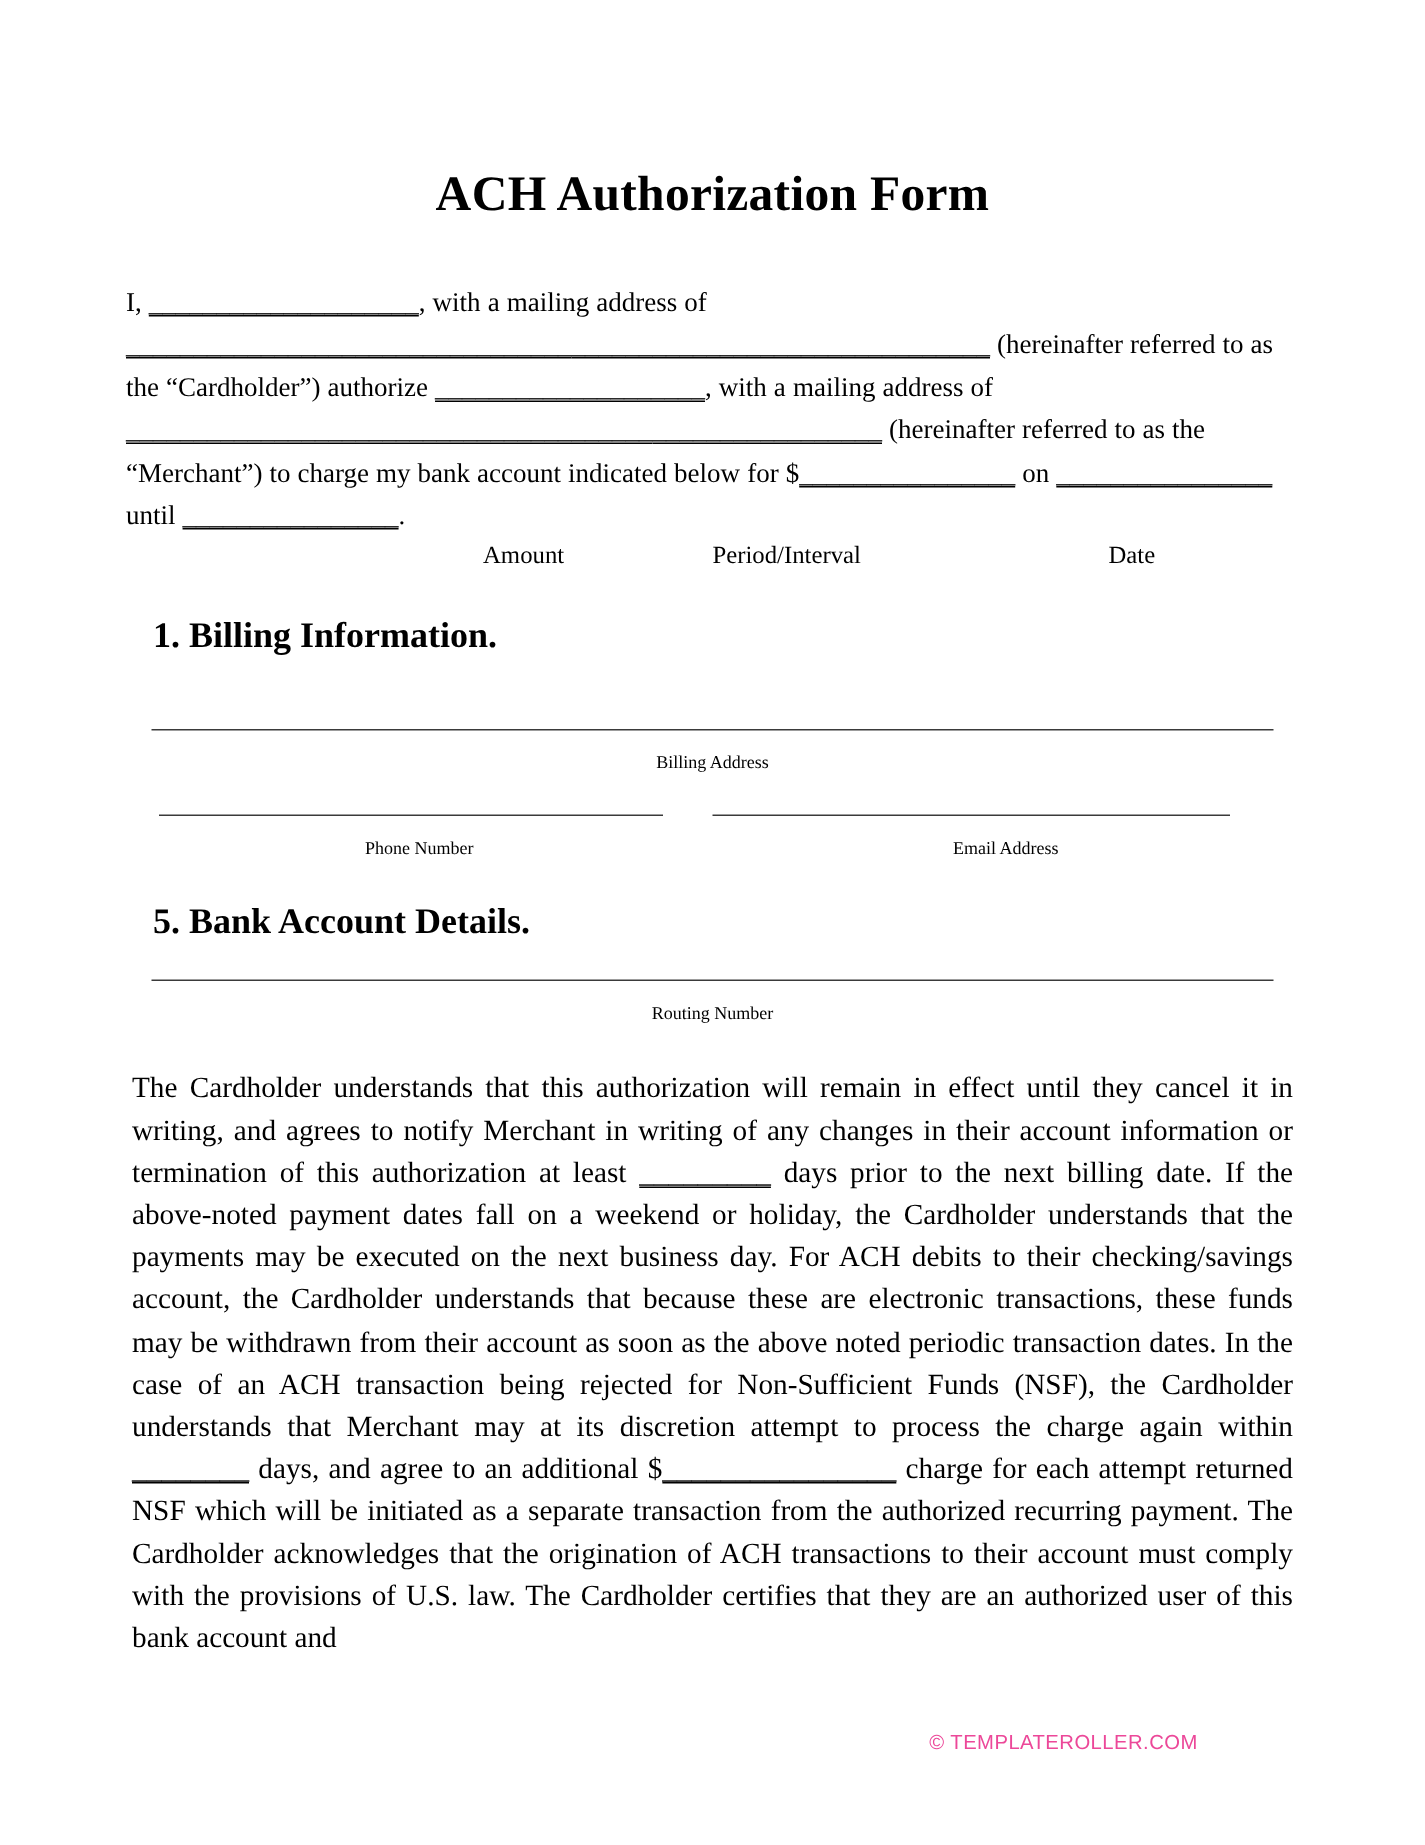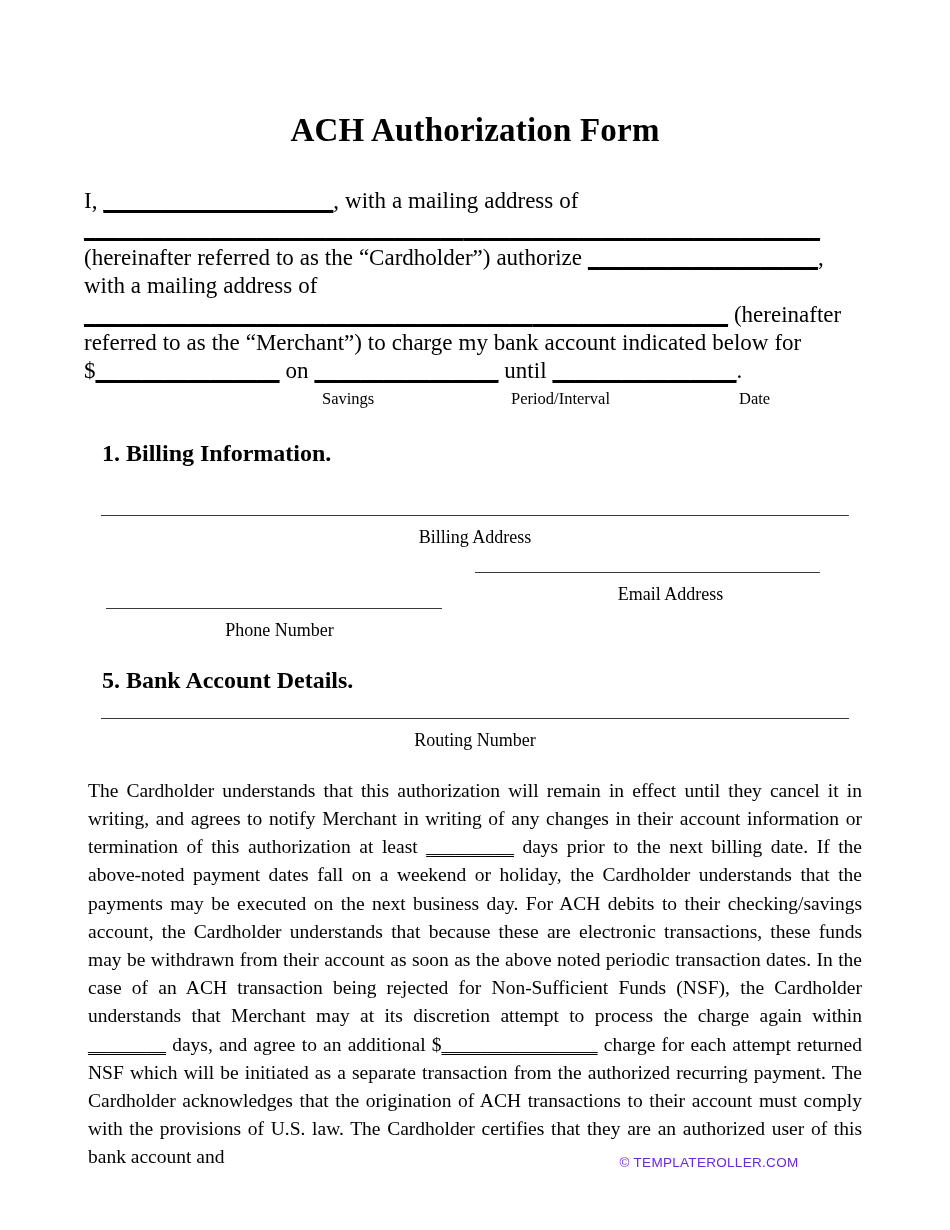--- a/index.html
+++ b/index.html
@@ -33,21 +33,21 @@
     letter-spacing: 0.2px;
     margin: 0;
     padding-top: 112px;
     line-height: 1.15;
   }
 
   
   .intro {
     margin: 0;
     padding-top: 37px;
-    font-size: 23px;
+    font-size: 18px;
     line-height: 28.4px;
     text-align: left;
     word-spacing: 0.2px;
   }
   .intro .fill {
     text-decoration: underline;
     text-underline-offset: 3px;
     white-space: pre;
   }
 
@@ -57,21 +57,21 @@
     height: 22px;
     font-size: 16.5px;
     margin-top: 3px;
   }
   .intro-captions span {
     position: absolute;
     top: 0;
     white-space: nowrap;
   }
   .cap-amount   { left: 238px; }
-  .cap-period   { left: 427px; }
+  .cap-period   { left: 391px; }
   .cap-date     { left: 655px; }
 
   
   .section-heading {
     font-size: 24px;
     font-weight: bold;
     margin: 0;
     padding-left: 18px;
   }
   .sec1 { padding-top: 29px; }
@@ -86,34 +86,34 @@
   .field {
     box-sizing: border-box;
     text-align: center;
   }
   .field .rule {
     border-bottom: 1.4px solid #3a3a3a;
     height: 0;
     margin: 0 auto;
   }
   .field .caption {
-    font-size: 18px;
+    font-size: 12px;
     line-height: 19px;
     padding-top: 12px;
     white-space: nowrap;
   }
 
   
   .row-billing { padding-top: 48px; }
   .row-billing .field { width: 100%; }
   .row-billing .rule  { width: 748px; }
 
   
   .row-contact { padding-top: 25px; }
-  .row-contact .field-phone { width: 50%; margin-top: 36px; }
+  .row-contact .field-phone { width: 50%; }
   .row-contact .field-email { width: 50%; }
   .row-contact .field-phone .rule { width: 336px; margin-left: 22px; margin-right: auto;}
   .row-contact .field-email .rule { width: 345px; margin-left: 0px; margin-right: auto; }
   .row-contact .field-phone .caption { padding-left: 0px; }
   .row-contact .field-email .caption { padding-left: 0px; }
 
   
   .row-bank { padding-top: 26px; }
   .row-bank .field { width: 33.3333%; }
   .row-bank .field-bankname .rule { width: 208px; margin-left: 22px; margin-right: auto; }
@@ -145,37 +145,37 @@
     position: absolute;
     left: 0;
     right: 0;
     top: 1153px;
     text-align: center;
     padding-right: 24px;
   }
   .footer .credit {
     font-family: "Liberation Sans", "DejaVu Sans", sans-serif;
     font-size: 13.5px;
-    color: #6d28d9;
+    color: #ec4899;
     letter-spacing: 0.3px;
     display: inline-block;
     padding-left: 492px;
   }
 </style>
 </head>
 <body>
 
 <div class="page">
 
   <h1 class="doc-title">ACH Authorization Form</h1>
 
   <p class="intro"><span>I, </span><span class="fill">____________________</span><span>, with a mailing address of </span><span class="fill">_________________________________</span><span class="fill">_______________________________</span><span> (hereinafter referred to as the “Cardholder”) authorize </span><span class="fill">____________________</span><span>, with a mailing address of </span><span class="fill">_______________________________________</span><span class="fill">_________________</span><span> (hereinafter referred to as the “Merchant”) to charge my bank account indicated below for $</span><span class="fill">________________</span><span> on </span><span class="fill">________________</span><span> until </span><span class="fill">________________</span><span>.</span></p>
 
   <div class="intro-captions">
-    <span class="cap-amount">Savings</span>
+    <span class="cap-amount">Amount</span>
     <span class="cap-period">Period/Interval</span>
     <span class="cap-date">Date</span>
   </div>
 
   <div class="section-heading sec1">1. Billing Information.</div>
 
   <div class="field-row row-billing">
     <div class="field field-billing-address">
       <div class="rule"></div>
       <div class="caption">Billing Address</div>

